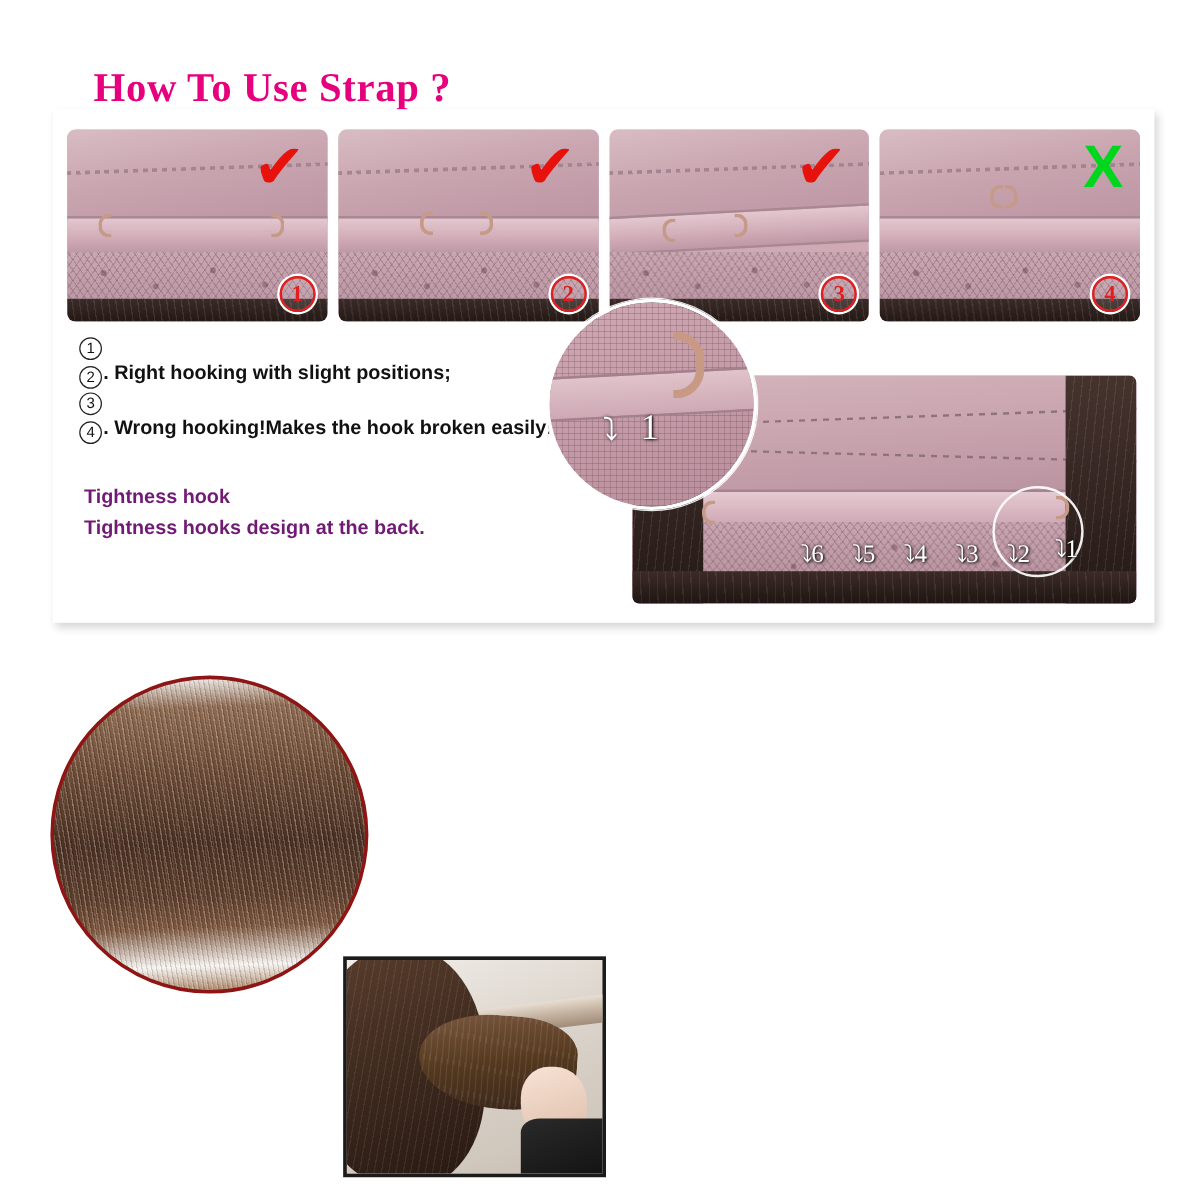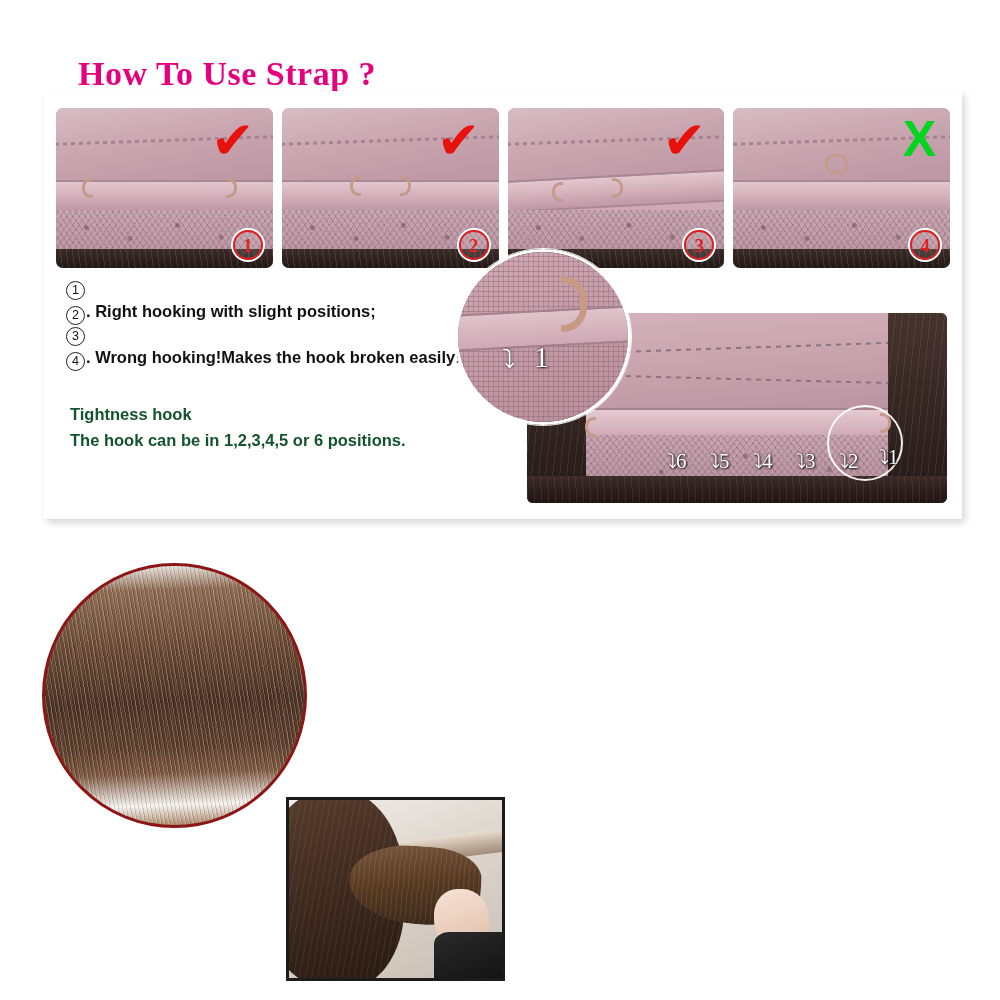--- a/index.html
+++ b/index.html
@@ -178,21 +178,21 @@
   }
 
   
   #tightness-block {
     position: absolute;
     left: 26px;
     top: 310px;
     width: 470px;
     font-size: 16.5px;
     font-weight: bold;
-    color: #14532d;
+    color: #701a75;
     line-height: 26px;
   }
   #tightness-block div { white-space: nowrap; }
 
   
   #hook-closeup {
     position: absolute;
     left: 411px;
     top: 158px;
     width: 176px; height: 176px;
@@ -475,21 +475,21 @@
         <span class="instr-num">3</span>
       </div>
       <div class="instr-line">
         <span class="instr-num">4</span>
         <span>. Wrong hooking!Makes the hook broken easily!</span>
       </div>
     </div>
 
     <div id="tightness-block">
       <div>Tightness hook</div>
-      <div>The hook can be in 1,2,3,4,5 or 6 positions.</div>
+      <div>Tightness hooks design at the back.</div>
     </div>
 
     <div id="cap-back-photo">
       <div class="bk-crown"></div>
       <div class="bk-seam" style="top:18%; transform:rotate(-2deg);"></div>
       <div class="bk-seam" style="top:34%; transform:rotate(1.5deg);"></div>
       <div class="bk-band"></div>
       <div class="bk-lace"></div>
       <div class="bk-hairL"></div>
       <div class="bk-hairR"></div>

